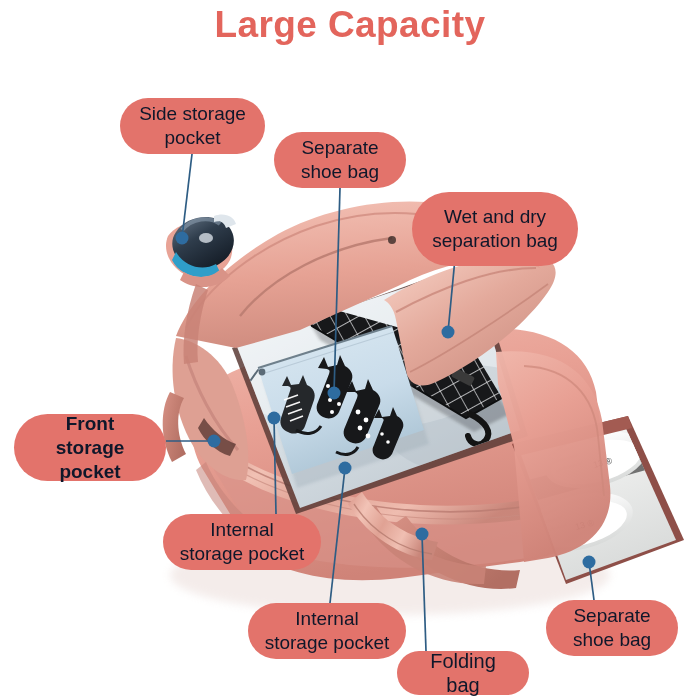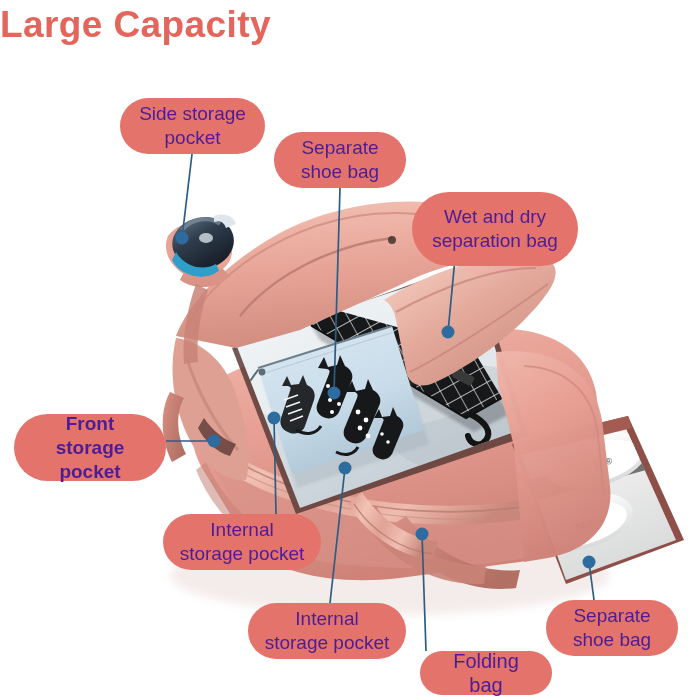--- a/index.html
+++ b/index.html
@@ -21,21 +21,21 @@
     height: 700px;
     background: #ffffff;
   }
 
   
   #title {
     position: absolute;
     left: 0;
     top: 2px;
     width: 700px;
-    text-align: left;
+    text-align: center;
     font-size: 37px;
     font-weight: bold;
     letter-spacing: 0.4px;
     color: #e3655c;
     line-height: 46px;
     white-space: nowrap;
   }
 
   
   #photo {
@@ -53,21 +53,21 @@
     top: 0;
     width: 700px;
     height: 700px;
     pointer-events: none;
   }
 
   
   .pill {
     position: absolute;
     background: #e3736b;
-    color: #4c1d95;
+    color: #0f172a;
     border-radius: 999px;
     text-align: center;
     font-size: 19px;
     line-height: 24px;
     display: flex;
     align-items: center;
     justify-content: center;
     box-sizing: border-box;
     padding: 7px 16px;
     white-space: pre-line;
@@ -376,18 +376,18 @@
 
   <div class="pill" style="left:14px; top:414px; width:152px; height:67px;font-weight:bold;">Front storage
 pocket</div>
 
   <div class="pill" style="left:163px; top:514px; width:158px; height:56px;">Internal
 storage pocket</div>
 
   <div class="pill" style="left:248px; top:603px; width:158px; height:56px;">Internal
 storage pocket</div>
 
-  <div class="pill one-line" style="left:420px; top:651px; width:132px; height:44px;">Folding bag</div>
+  <div class="pill one-line" style="left:397px; top:651px; width:132px; height:44px;">Folding bag</div>
 
   <div class="pill" style="left:546px; top:600px; width:132px; height:56px;">Separate
 shoe bag</div>
 
 </div>
 
 </body></html>

